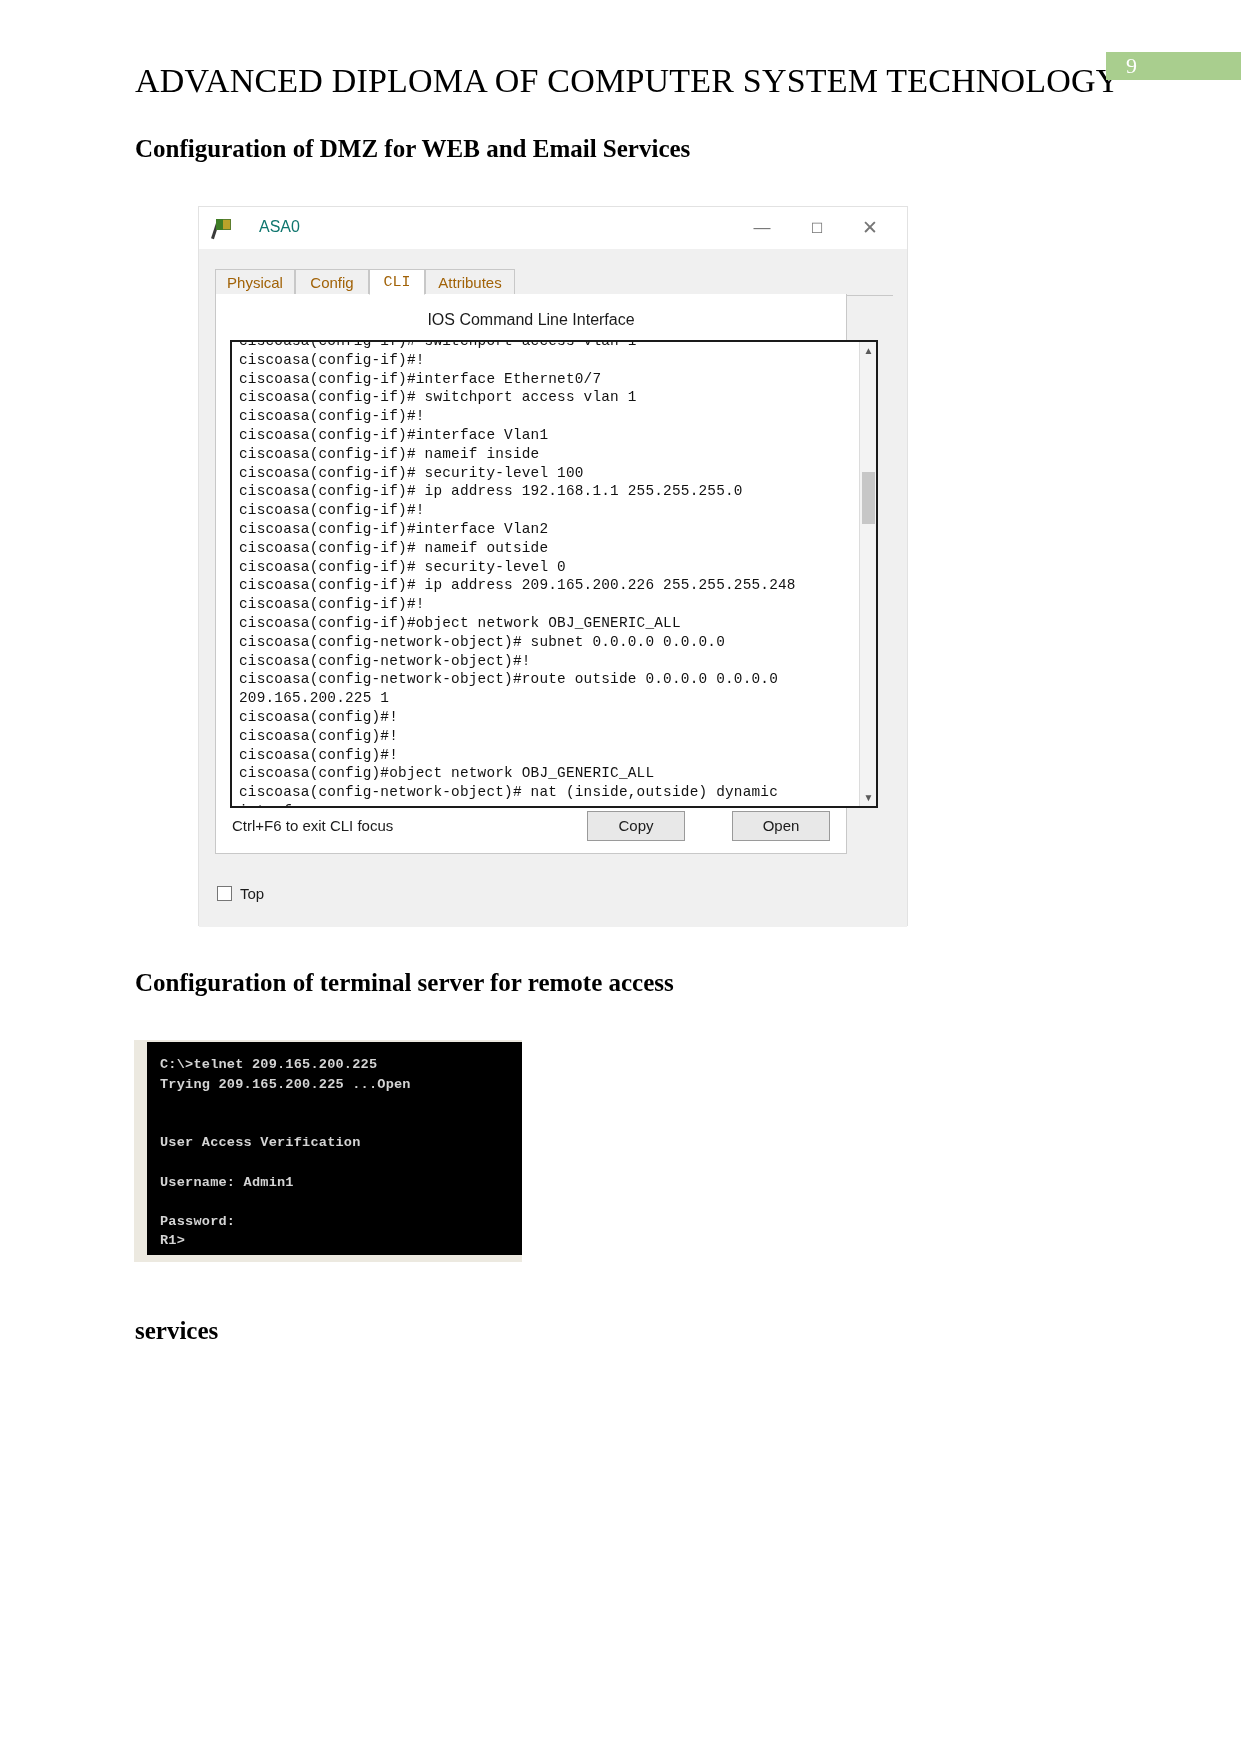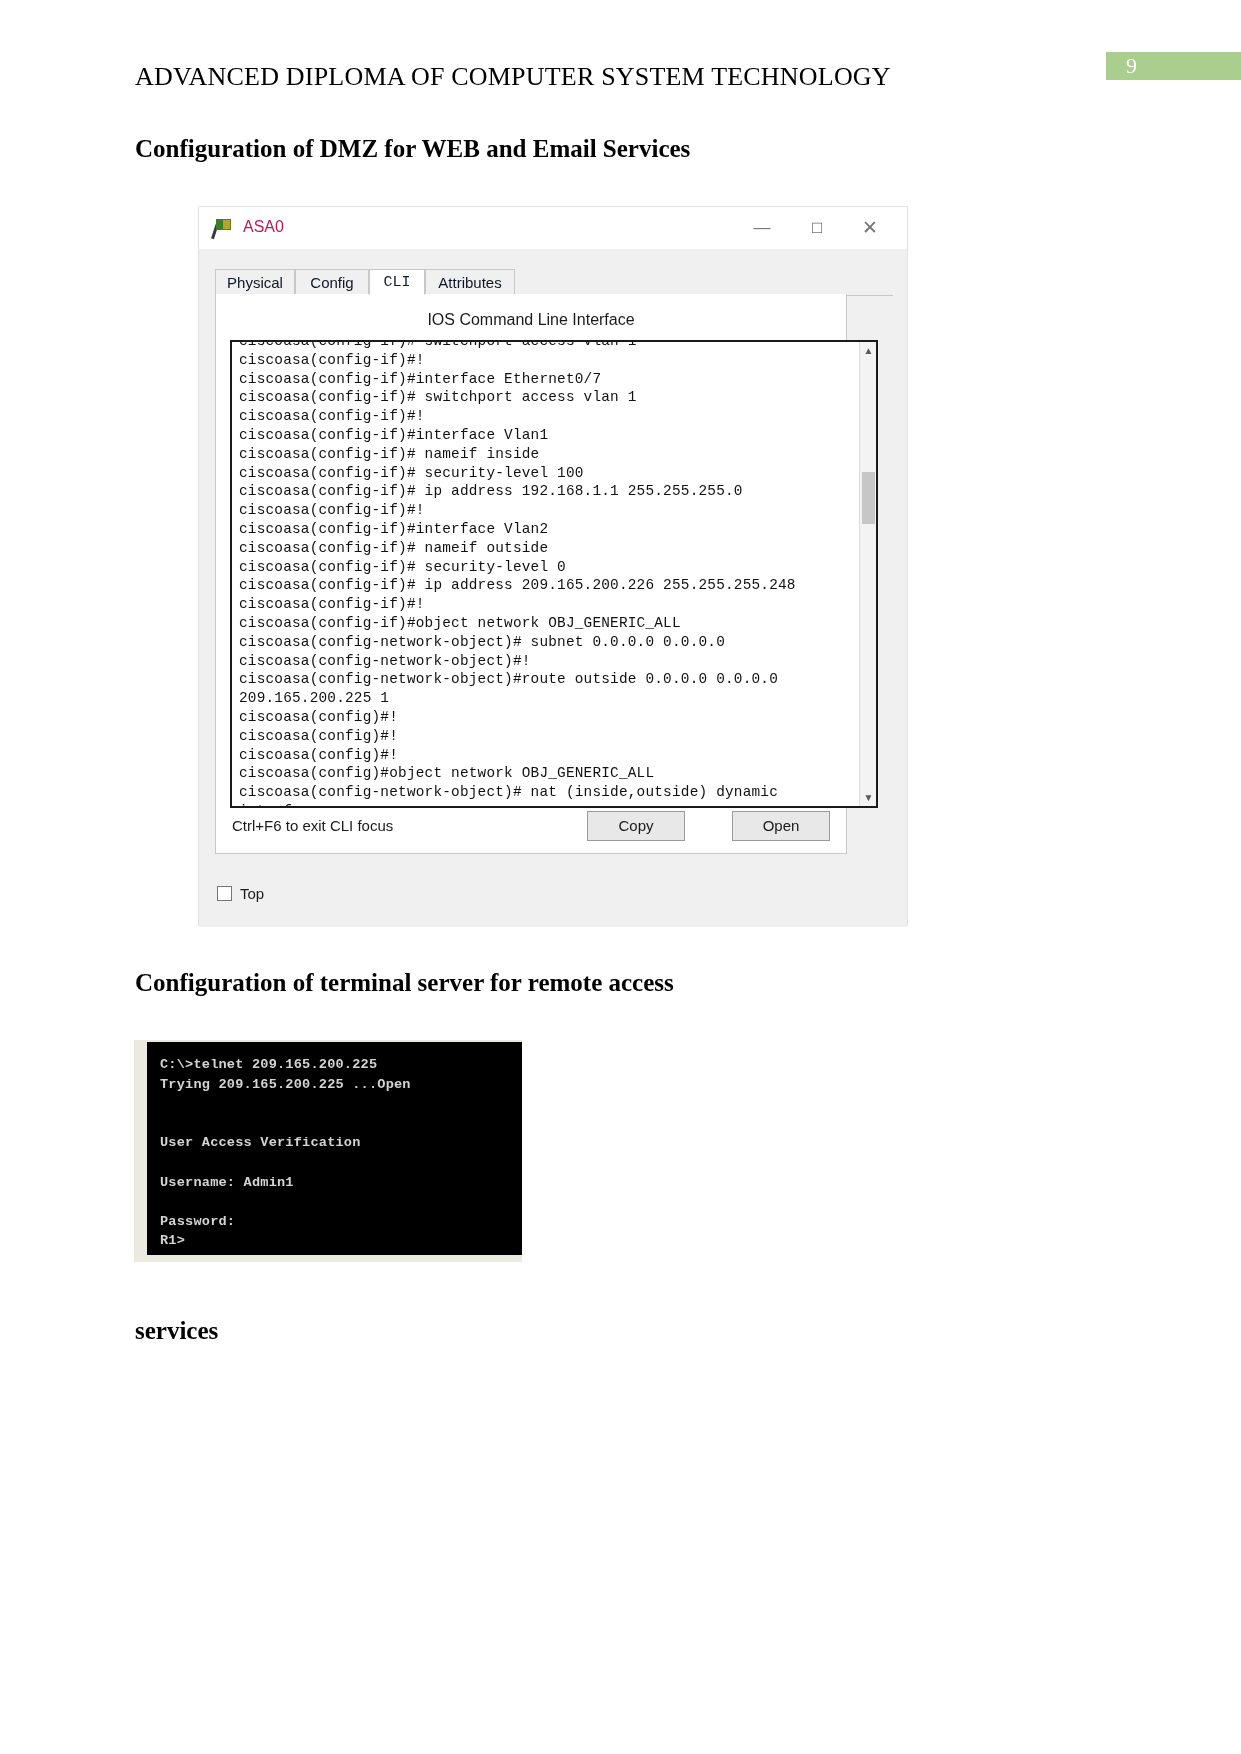--- a/index.html
+++ b/index.html
@@ -21,21 +21,21 @@
     left: 0;
     top: 0;
     width: 1241px;
     height: 120px;
   }
   .doc-title {
     position: absolute;
     left: 135px;
     top: 62px;
     font-family: "Liberation Serif", serif;
-    font-size: 26px;
+    font-size: 34px;
     color: #000000;
     letter-spacing: 0.2px;
     white-space: nowrap;
   }
   .page-number-badge {
     position: absolute;
     right: 0;
     top: 52px;
     width: 135px;
     height: 28px;
@@ -114,25 +114,25 @@
   .asa-app-icon .pole {
     position: absolute;
     left: 2px; top: 4px;
     width: 3px; height: 16px;
     background: #3a3a3a;
     transform: rotate(18deg);
     transform-origin: top left;
   }
   .asa-title-text {
     position: absolute;
-    left: 44px;
+    left: 60px;
     top: 11px;
     font-family: "Liberation Sans", sans-serif;
     font-size: 16px;
-    color: #be185d;
+    color: #0f766e;
   }
   .asa-winbtn {
     position: absolute;
     top: 8px;
     width: 34px;
     height: 26px;
     font-family: "Liberation Sans", sans-serif;
     font-size: 17px;
     color: #767676;
     text-align: center;
@@ -161,21 +161,21 @@
   }
   .tab {
     position: absolute;
     top: 0;
     height: 26px;
     box-sizing: border-box;
     border: 1px solid #c8c8c8;
     background: #f0f0f0;
     font-family: "Liberation Sans", sans-serif;
     font-size: 15px;
-    color: #0f172a;
+    color: #a16207;
     text-align: center;
     line-height: 25px;
   }
   .tab.active {
     background: #ffffff;
     border-bottom: 1px solid #ffffff;
     z-index: 3;
   }
   #tab-physical   { left: 0px;   width: 80px; }
   #tab-config     { left: 80px;  width: 74px; }

